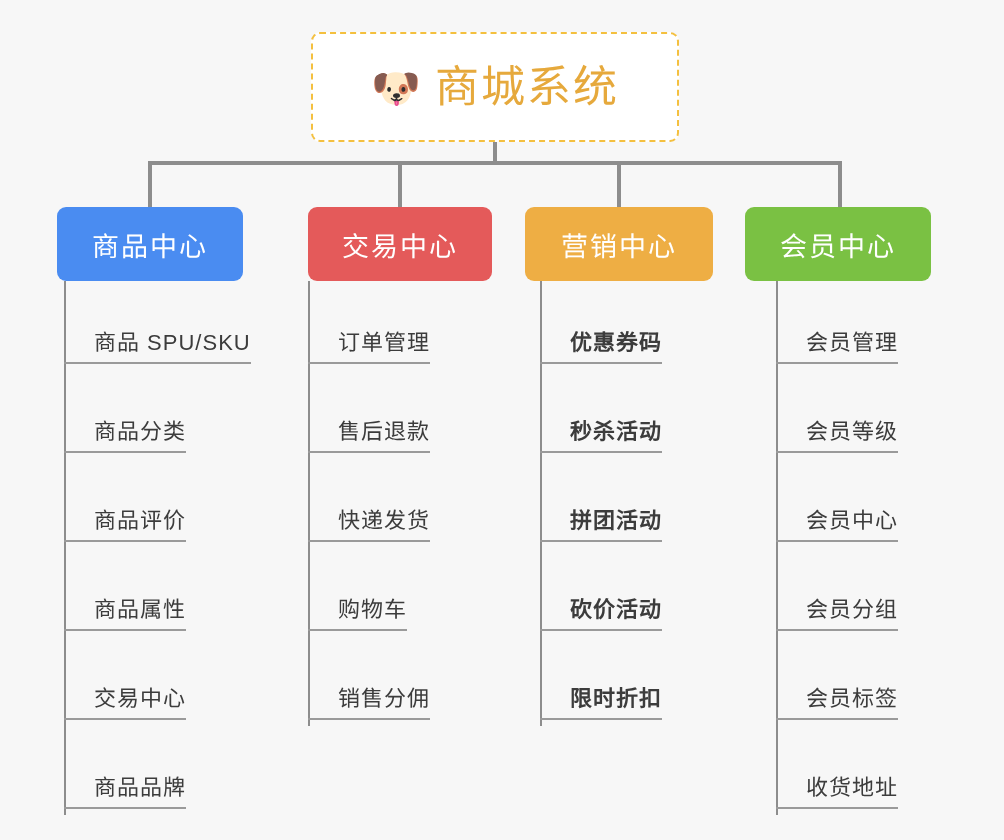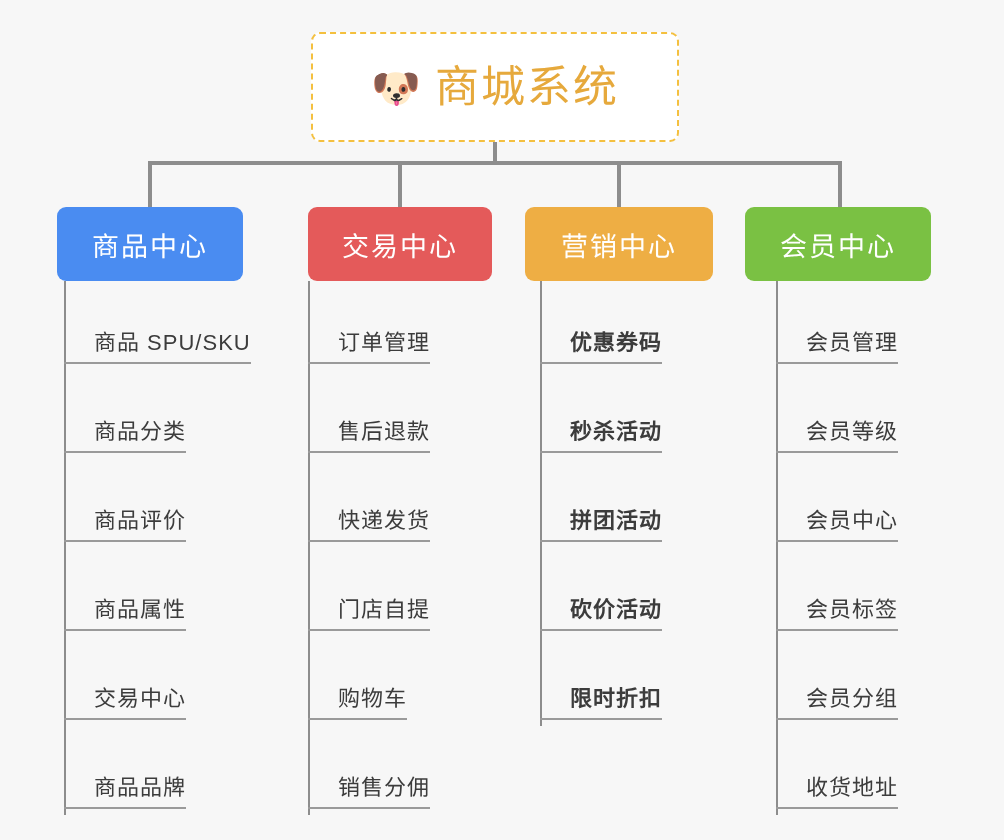--- a/index.html
+++ b/index.html
@@ -207,23 +207,20 @@
       <div class="leaf-item">
           <span class="leaf-label">订单管理</span>
         </div>
       <div class="leaf-item">
           <span class="leaf-label">售后退款</span>
         </div>
       <div class="leaf-item">
           <span class="leaf-label">快递发货</span>
         </div>
       <div class="leaf-item">
-          <span class="leaf-label">门店自提</span>
-        </div>
-      <div class="leaf-item">
           <span class="leaf-label">购物车</span>
         </div>
       <div class="leaf-item">
           <span class="leaf-label">销售分佣</span>
         </div>
     </div>
   </div>
 
   <div class="column col-3">
     <div class="cat-box">
@@ -256,24 +253,24 @@
       <div class="leaf-item">
           <span class="leaf-label">会员管理</span>
         </div>
       <div class="leaf-item">
           <span class="leaf-label">会员等级</span>
         </div>
       <div class="leaf-item">
           <span class="leaf-label">会员中心</span>
         </div>
       <div class="leaf-item">
+          <span class="leaf-label">会员分组</span>
+        </div>
+      <div class="leaf-item">
           <span class="leaf-label">会员标签</span>
         </div>
       <div class="leaf-item">
-          <span class="leaf-label">会员分组</span>
-        </div>
-      <div class="leaf-item">
           <span class="leaf-label">收货地址</span>
         </div>
     </div>
   </div>
 
 </div>
 
 </body></html>

